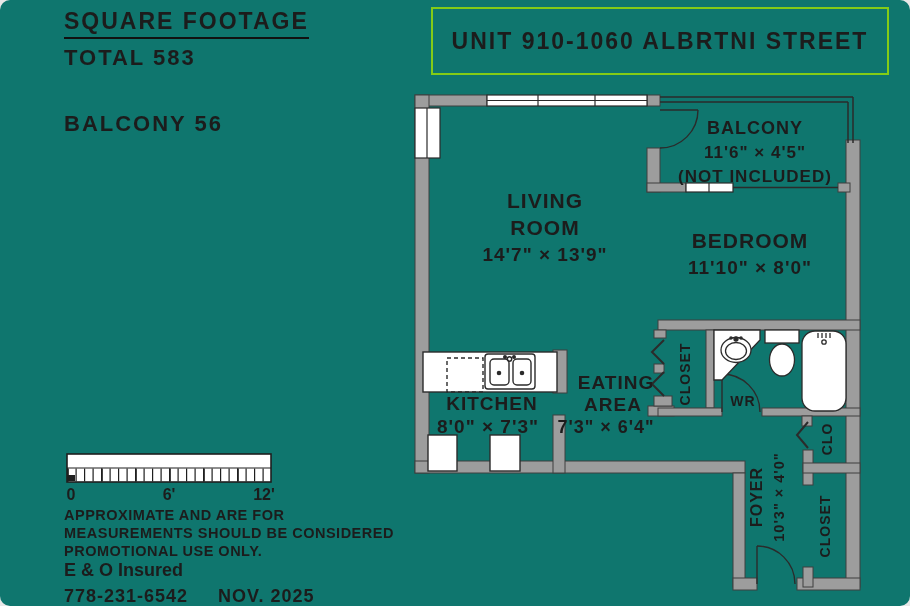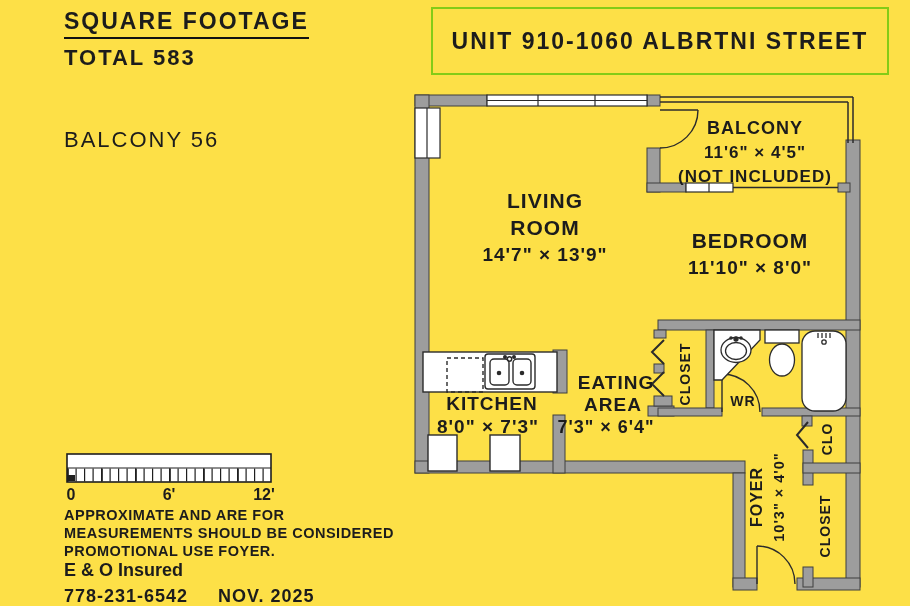--- a/index.html
+++ b/index.html
@@ -1,26 +1,26 @@
 <!DOCTYPE html>
 <html><head>
 <meta charset="utf-8">
 <style>
   html,body{margin:0;padding:0;background:#e8e8e8;}
   #canvas{
-    position:relative;width:910px;height:606px;background:#fde047;
-    font-family:"Liberation Sans", sans-serif;color:#1c1c1c;overflow:hidden;
+    position:relative;width:910px;height:606px;background:#0f766e;
+    font-family:"Liberation Sans", sans-serif;color:#1c1c1c;overflow:hidden;border-radius:10px;
   }
   .abs{position:absolute;}
   
   #summary{left:64px;top:8px;width:330px;}
   .sqft-title{font-size:23px;font-weight:700;letter-spacing:2px;border-bottom:2px solid #111;
     display:inline-block;padding-bottom:2px;margin:0;}
   .sqft-total{font-size:22px;font-weight:700;letter-spacing:2px;margin-top:6px;}
-  .sqft-balcony{font-size:22px;font-weight:400;letter-spacing:2px;margin-top:56px;}
+  .sqft-balcony{font-size:22px;font-weight:700;letter-spacing:2px;margin-top:40px;}
   
   #titlebox{left:431px;top:7px;width:454px;height:64px;border:2px solid #84cc16;
     display:flex;flex-direction:column;align-items:center;justify-content:center;gap:3px;}
   #titlebox .t1,#titlebox .t2{font-size:23px;font-weight:700;letter-spacing:2px;white-space:nowrap;}
   
   #plan{left:410px;top:88px;}
   #plan text{font-weight:700;fill:#1c1c1c;letter-spacing:1px;}
   
   #scale{left:62px;top:451px;}
   #scale text{font-weight:700;fill:#1c1c1c;}
@@ -199,20 +199,20 @@
     <line x1="5" y1="24" x2="209" y2="24" stroke="#1f1f1f" stroke-width="13" stroke-dasharray="1.8 32.2"></line>
     <rect x="6" y="24" width="7" height="6" fill="#1f1f1f"></rect>
     <text x="9" y="49" font-size="16" text-anchor="middle">0</text>
     <text x="107" y="49" font-size="16" text-anchor="middle">6'</text>
     <text x="202" y="49" font-size="16" text-anchor="middle">12'</text>
   </svg>
 
   <div class="abs" id="disclaimer">
     <div class="disc-line">APPROXIMATE AND ARE FOR</div>
     <div class="disc-line">MEASUREMENTS SHOULD BE CONSIDERED</div>
-    <div class="disc-line">PROMOTIONAL USE FOYER.</div>
+    <div class="disc-line">PROMOTIONAL USE ONLY.</div>
     <div class="eo-line">E &amp; O Insured</div>
     <div class="phone-line">
       <span>778-231-6542</span><span class="date">NOV. 2025</span>
     </div>
   </div>
 
 </div>
 
 </body></html>

